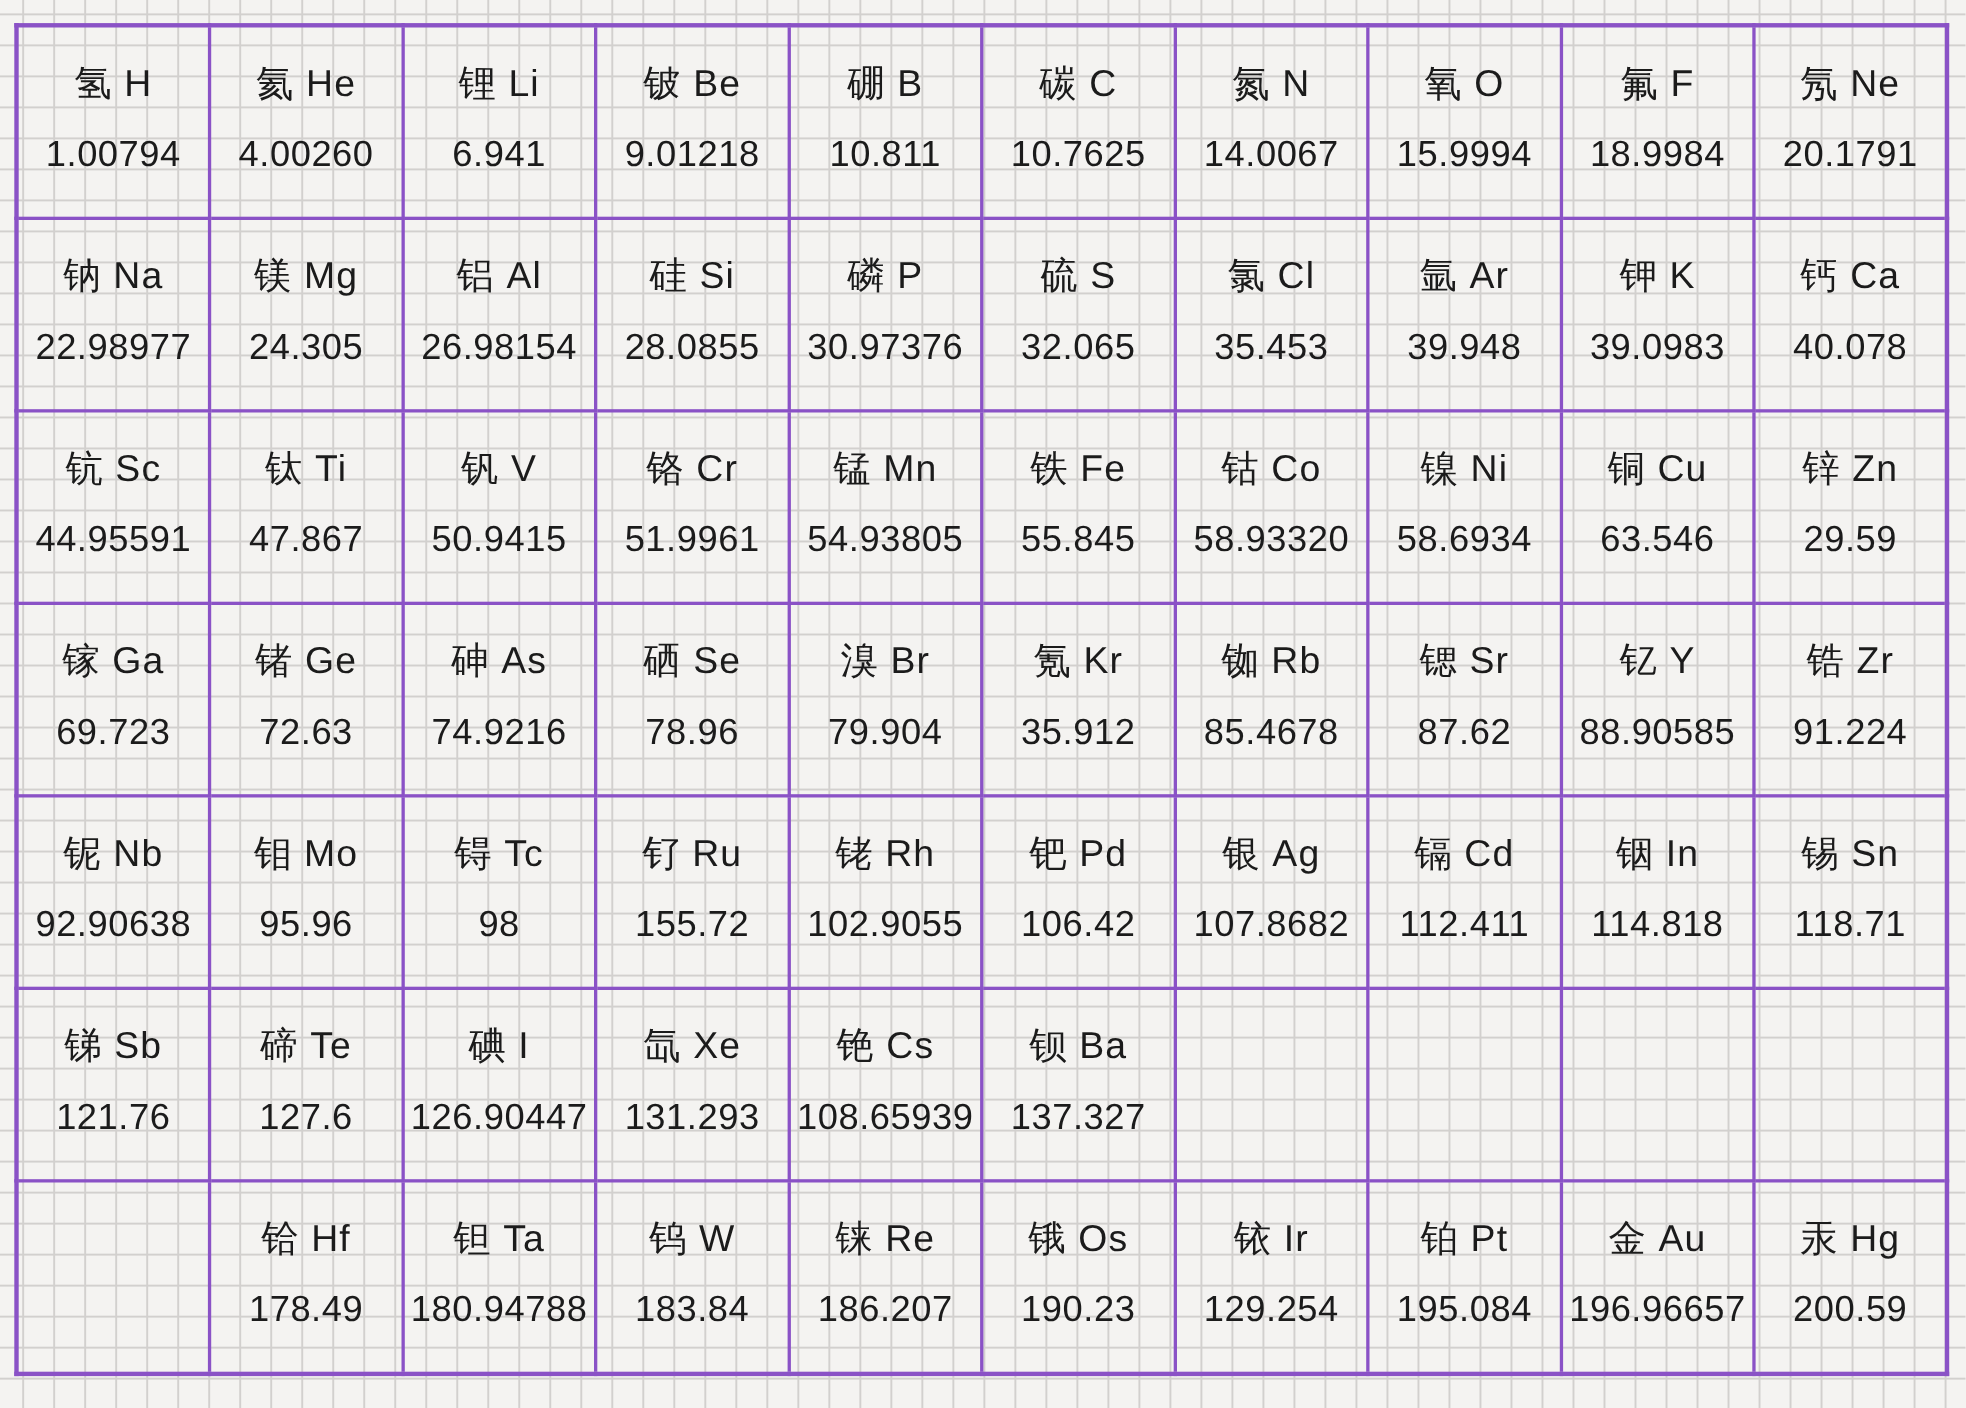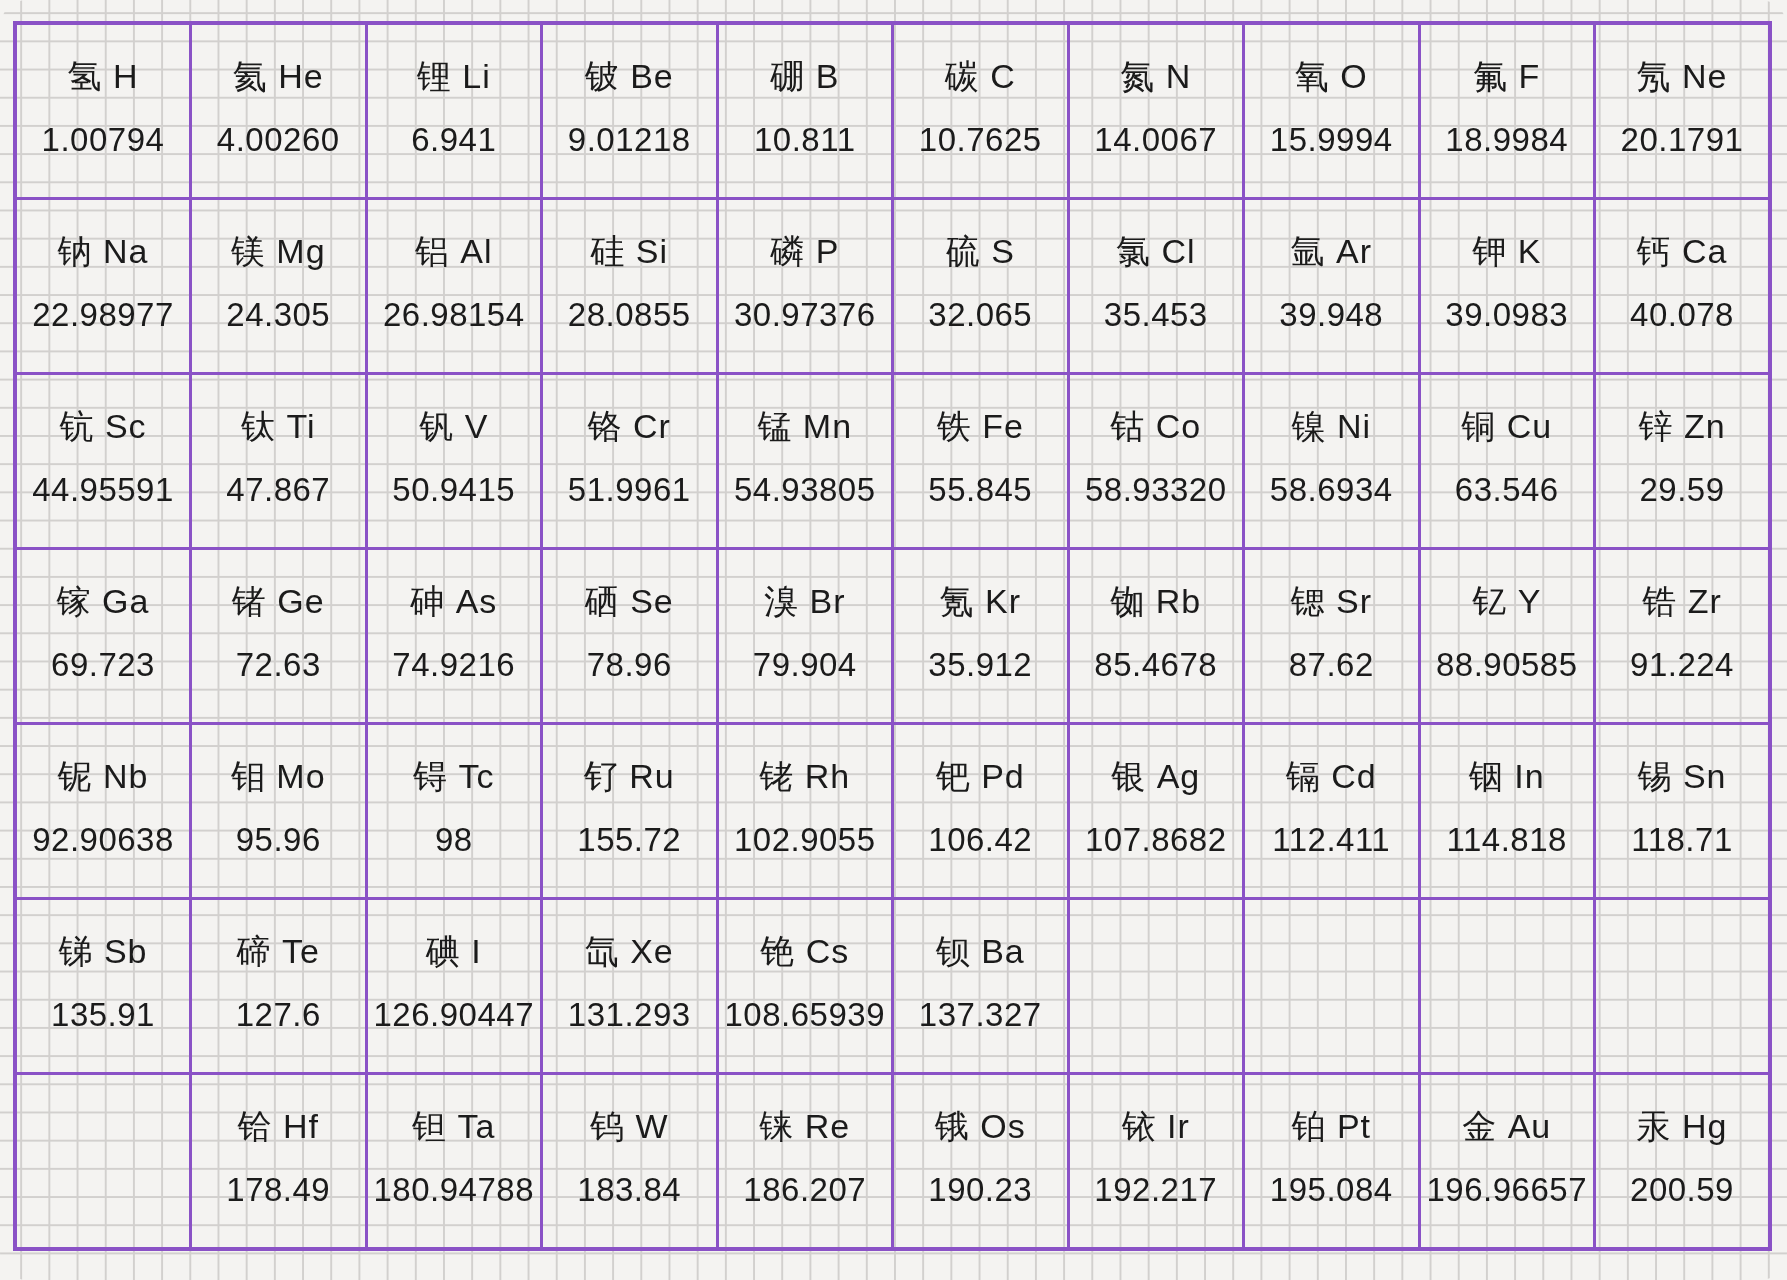--- a/index.html
+++ b/index.html
@@ -17,21 +17,20 @@
   .paper {
     position: relative;
     width: 1787px;
     height: 1280px;
     background-color: #f4f3f1;
     background-image:
       linear-gradient(to right, #d2d0ce 2px, transparent 2px),
       linear-gradient(to bottom, #d2d0ce 2px, transparent 2px);
     background-size: 28.2px 28.2px;
     background-position: -8px -16px;
-    border-radius: 27px;
   }
   table.elements {
     position: absolute;
     left: 13px;
     top: 21px;
     width: 1759px;
     height: 1230px;
     border-collapse: collapse;
     table-layout: fixed;
   }
@@ -390,21 +389,21 @@
             <div class="c">
               <div class="nm">锡 Sn</div>
               <div class="ms">118.71</div>
             </div>
           </td>
       </tr>
       <tr>
         <td>
             <div class="c">
               <div class="nm">锑 Sb</div>
-              <div class="ms">135.91</div>
+              <div class="ms">121.76</div>
             </div>
           </td>
         <td>
             <div class="c">
               <div class="nm">碲 Te</div>
               <div class="ms">127.6</div>
             </div>
           </td>
         <td>
             <div class="c">
@@ -488,21 +487,21 @@
           </td>
         <td>
             <div class="c">
               <div class="nm">锇 Os</div>
               <div class="ms">190.23</div>
             </div>
           </td>
         <td>
             <div class="c">
               <div class="nm">铱 Ir</div>
-              <div class="ms">192.217</div>
+              <div class="ms">129.254</div>
             </div>
           </td>
         <td>
             <div class="c">
               <div class="nm">铂 Pt</div>
               <div class="ms">195.084</div>
             </div>
           </td>
         <td>
             <div class="c">

